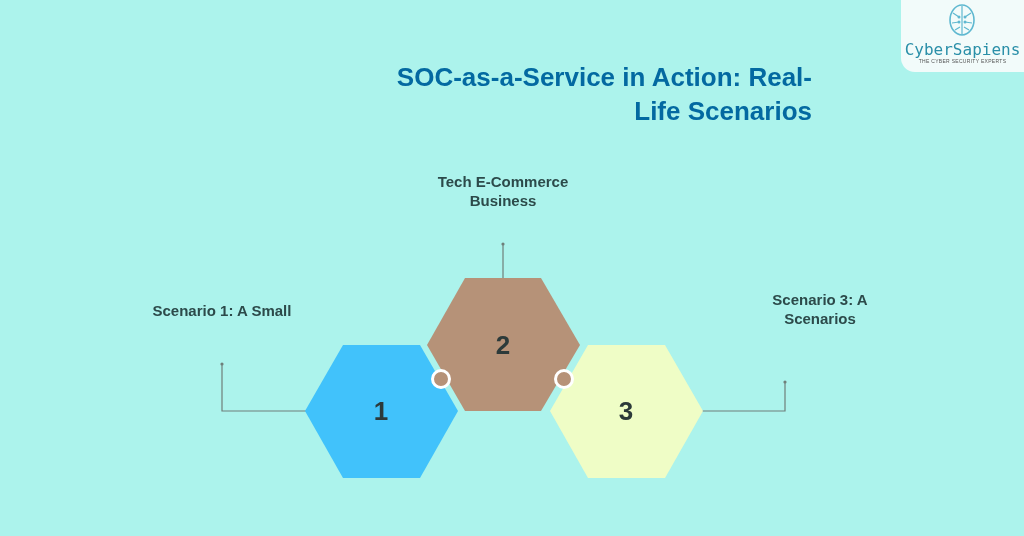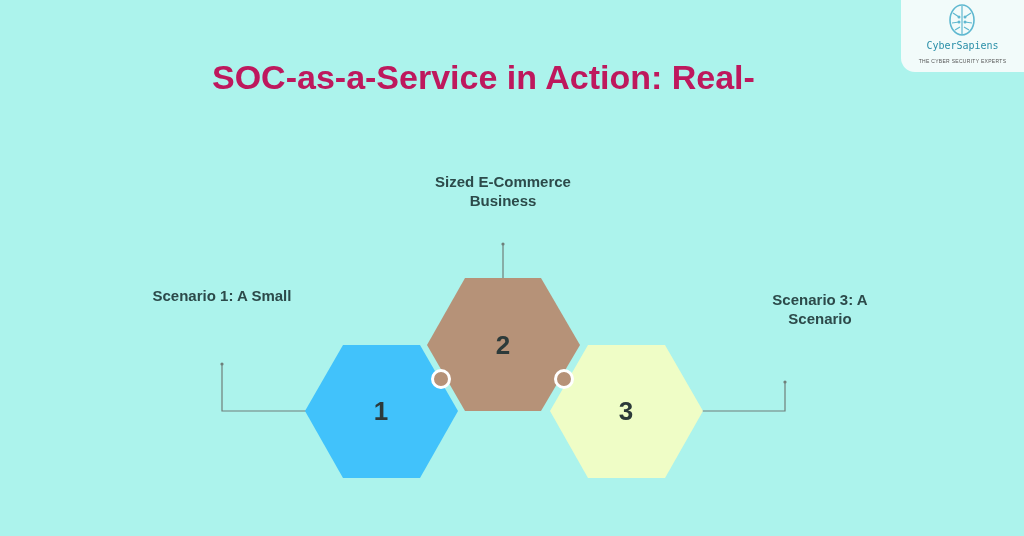--- a/index.html
+++ b/index.html
@@ -1,20 +1,20 @@
 <!DOCTYPE html>
 <html><head>
 <meta charset="utf-8">
 <style>
   html, body { margin:0; padding:0; }
   body { width:1024px; height:536px; background:#acf3ec; position:relative; overflow:hidden; font-family:"Liberation Sans", sans-serif; }
-  .title { position:absolute; left:212px; top:60px; width:600px; text-align:left; font-size:34px; font-weight:bold; color:#be185d; line-height:34px; }
+  .title { position:absolute; left:212px; top:60px; width:600px; text-align:right; font-size:26px; font-weight:bold; color:#0369a1; line-height:34px; }
   .label { position:absolute; text-align:center; font-size:15px; font-weight:bold; color:#2c4a4a; line-height:19px; }
   .logo { position:absolute; left:901px; top:0; width:123px; height:72px; background:#f2fbfa; border-bottom-left-radius:14px; }
-  .logo-name { position:absolute; left:0; top:40px; width:123px; text-align:center; font-family:"DejaVu Sans Mono", monospace; font-size:10px; color:#2a8fa8; }
+  .logo-name { position:absolute; left:0; top:40px; width:123px; text-align:center; font-family:"DejaVu Sans Mono", monospace; font-size:16px; color:#2a8fa8; }
   .logo-tag { position:absolute; left:0; top:58px; width:123px; text-align:center; font-size:5px; color:#555; letter-spacing:0.3px; }
   svg.diagram { position:absolute; left:0; top:0; }
   .num { font-family:"Liberation Sans", sans-serif; font-weight:bold; font-size:26px; fill:#2c3a3a; }
 </style>
 </head>
 <body>
 
 <div class="logo">
   <svg style="position:absolute;left:46px;top:3px;" width="30" height="36" viewBox="0 0 30 36">
     <ellipse cx="15" cy="17" rx="12" ry="15" fill="none" stroke="#5fb8d0" stroke-width="1.6"></ellipse>
@@ -23,34 +23,35 @@
       <circle cx="18" cy="14" r="1.5" fill="#5fb8d0"></circle>
     <circle cx="12" cy="19" r="1.5" fill="#5fb8d0"></circle>
       <circle cx="18" cy="19" r="1.5" fill="#5fb8d0"></circle>
   </svg>
   <div class="logo-name">CyberSapiens</div>
   <div class="logo-tag">THE CYBER SECURITY EXPERTS</div>
 </div>
 
 <div class="title">
   <div>SOC-as-a-Service in Action: Real-</div>
+  <div>Life Scenarios</div>
 </div>
 
-<div class="label" style="left:132px; top:286px; width:180px;">
+<div class="label" style="left:132px; top:301px; width:180px;">
   <div>Scenario 1: A Small</div>
 </div>
 
 <div class="label" style="left:413px; top:172px; width:180px;">
-  <div>Sized E-Commerce</div>
+  <div>Tech E-Commerce</div>
   <div>Business</div>
 </div>
 
 <div class="label" style="left:740px; top:290px; width:160px;">
   <div>Scenario 3: A</div>
-  <div>Scenario</div>
+  <div>Scenarios</div>
 </div>
 
 <svg class="diagram" width="1024" height="536" viewBox="0 0 1024 536">
 
   <g stroke="#6f7f7a" stroke-width="1.2" fill="none">
     <polyline points="222,364 222,411 306,411"></polyline>
     <line x1="503" y1="244" x2="503" y2="279"></line>
     <polyline points="785,382 785,411 702,411"></polyline>
   </g>
   <circle cx="222" cy="364" r="1.6" fill="#6f7f7a"></circle>

